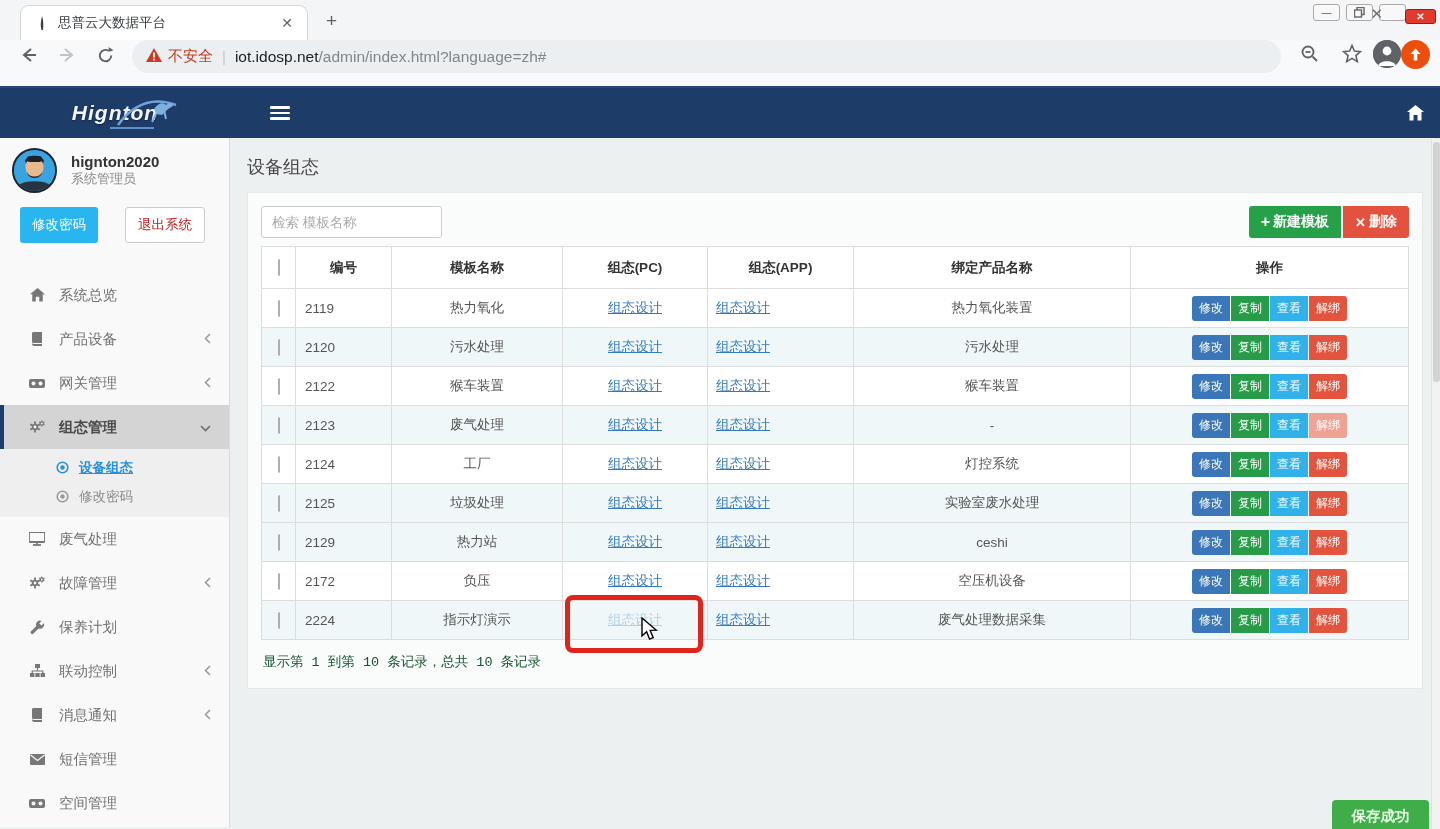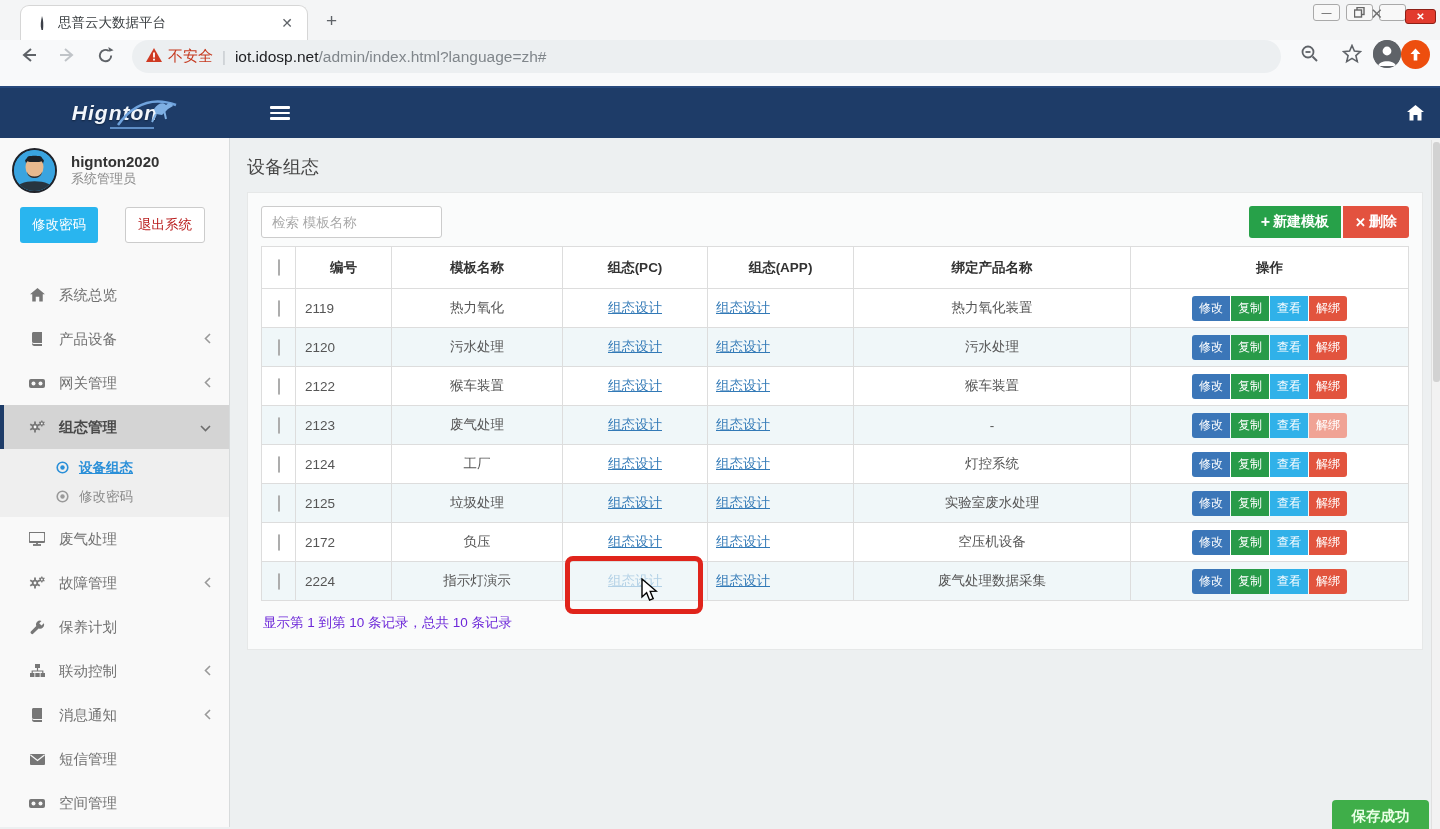--- a/index.html
+++ b/index.html
@@ -85,21 +85,21 @@
   .chk { width:13px; height:13px; border:1px solid #adadad; border-radius:2px; background:linear-gradient(#fefefe,#e9e9e9); margin:0 auto; }
   .acts { display:inline-flex; gap:1px; }
   .act { color:#fff; font-size:12px; padding:4px 7px; border:none; }
   .act.first { border-radius:3px 0 0 3px; }
   .act.last { border-radius:0 3px 3px 0; }
   .a-edit { background:#3b76b8; }
   .a-copy { background:#289b49; }
   .a-view { background:#30b1e9; }
   .a-unbind { background:#e2543e; }
   .a-unbind.disabled { background:#f0a395; }
-  .tfoot-text { padding:13px 2px 4px 2px; font-size:13.5px; color:#6d28d9; }
+  .tfoot-text { padding:13px 2px 4px 2px; font-size:13.5px; color:#14532d;font-family:Liberation Mono, monospace; }
 
   
   .cell-anno { position:relative; }
   .anno-rect { position:absolute; left:2px; right:4px; top:-6px; bottom:-14px; border:5px solid #e0241b; border-radius:8px; z-index:5; pointer-events:none; }
   .cursor-arrow { position:absolute; left:78px; top:16px; z-index:6; }
 
   
   .toast { position:absolute; right:11px; top:800px; width:97px; height:40px; background:#3fae49; border-radius:4px; color:#eaffe6; font-size:14.5px; font-weight:bold; display:flex; justify-content:center; padding-top:7px; z-index:9; }
 
   
@@ -531,20 +531,34 @@
               <td class=""><a class="cfg">组态设计</a></td>
               <td class="c-app"><a class="cfg">组态设计</a></td>
               <td>实验室废水处理</td>
               <td><span class="acts">
                   <button class="act a-edit first">修改</button>
                   <button class="act a-copy">复制</button>
                   <button class="act a-view">查看</button>
                   <button class="act a-unbind last">解绑</button>
                 </span></td>
             </tr>
+            <tr class="striped">
+              <td><span class="chk"></span></td>
+              <td class="c-id">2129</td>
+              <td>热力站</td>
+              <td class=""><a class="cfg">组态设计</a></td>
+              <td class="c-app"><a class="cfg">组态设计</a></td>
+              <td>ceshi</td>
+              <td><span class="acts">
+                  <button class="act a-edit first">修改</button>
+                  <button class="act a-copy">复制</button>
+                  <button class="act a-view">查看</button>
+                  <button class="act a-unbind last">解绑</button>
+                </span></td>
+            </tr>
             <tr>
               <td><span class="chk"></span></td>
               <td class="c-id">2172</td>
               <td>负压</td>
               <td class=""><a class="cfg">组态设计</a></td>
               <td class="c-app"><a class="cfg">组态设计</a></td>
               <td>空压机设备</td>
               <td><span class="acts">
                   <button class="act a-edit first">修改</button>
                   <button class="act a-copy">复制</button>

